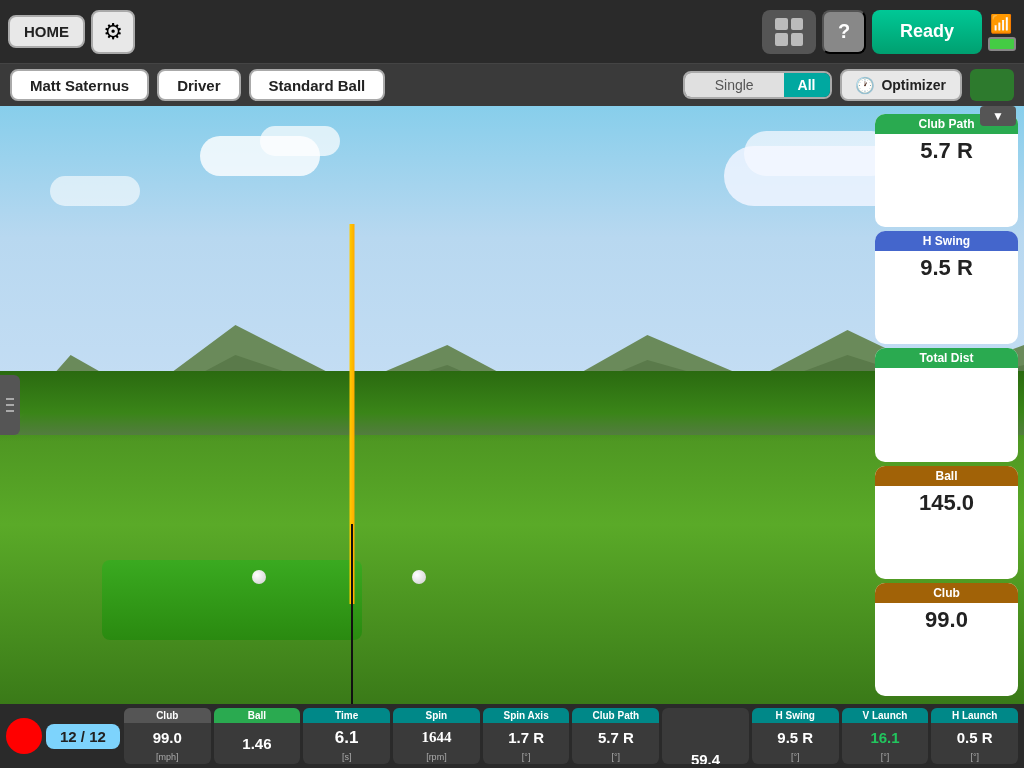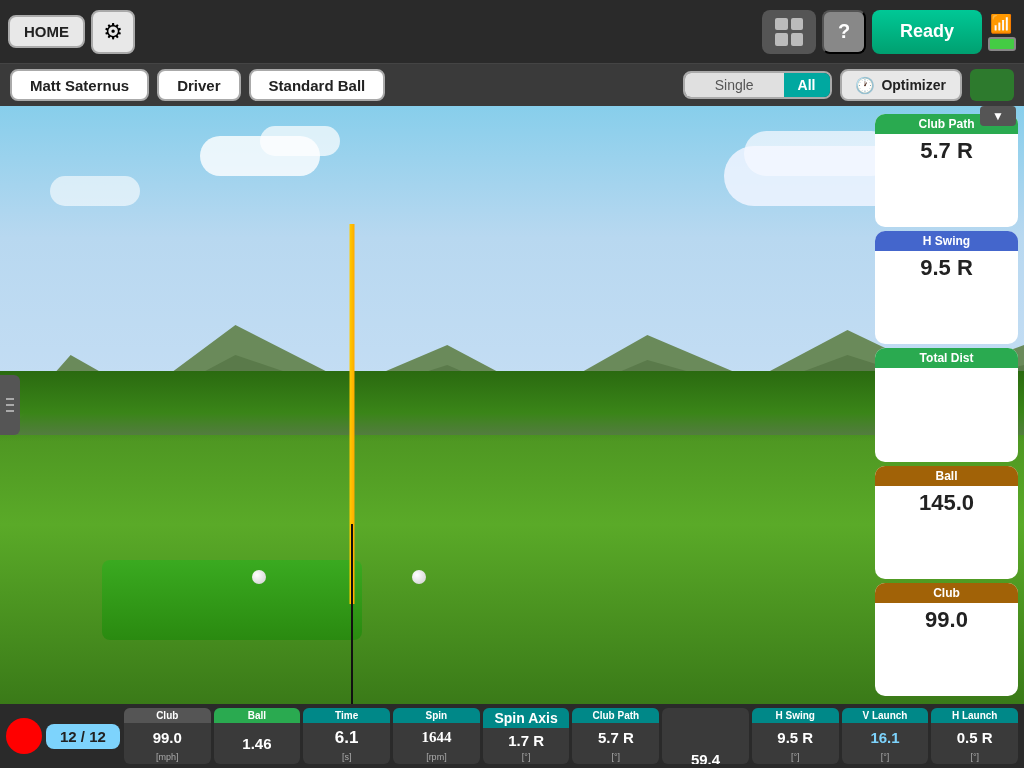--- a/index.html
+++ b/index.html
@@ -502,42 +502,42 @@
     <div class="stat-col-header" style="background:#008888;font-size:10px;font-weight:bold;color:white;text-align:center;padding:2px 0;width:100%;">Time</div>
     <div class="stat-col-value" style="font-size:17px;font-weight:bold;color:white;text-align:center;flex:1;display:flex;align-items:center;justify-content:center;">6.1</div>
     <div class="stat-col-unit" style="font-size:9px;color:#aaa;text-align:center;padding-bottom:2px;">[s]</div>
   </div>
       <div class="stat-col bottom-stat-bg">
     <div class="stat-col-header" style="background:#008888;font-size:10px;font-weight:bold;color:white;text-align:center;padding:2px 0;width:100%;">Spin</div>
     <div class="stat-col-value" style="font-size:15px;font-weight:bold;color:white;text-align:left;flex:1;display:flex;align-items:center;justify-content:center;font-family:Liberation Serif, serif;">1644</div>
     <div class="stat-col-unit" style="font-size:9px;color:#aaa;text-align:center;padding-bottom:2px;">[rpm]</div>
   </div>
       <div class="stat-col bottom-stat-bg">
-    <div class="stat-col-header" style="background:#008888;font-size:14px;font-weight:bold;color:white;text-align:center;padding:2px 0;width:100%;">Spin Axis</div>
+    <div class="stat-col-header" style="background:#008888;font-size:10px;font-weight:bold;color:white;text-align:center;padding:2px 0;width:100%;">Spin Axis</div>
     <div class="stat-col-value" style="font-size:15px;font-weight:bold;color:white;text-align:center;flex:1;display:flex;align-items:center;justify-content:center;">1.7 R</div>
     <div class="stat-col-unit" style="font-size:9px;color:#aaa;text-align:center;padding-bottom:2px;">[°]</div>
   </div>
       <div class="stat-col bottom-stat-bg">
     <div class="stat-col-header" style="background:#008888;font-size:10px;font-weight:bold;color:white;text-align:center;padding:2px 0;width:100%;">Club Path</div>
     <div class="stat-col-value" style="font-size:15px;font-weight:bold;color:white;text-align:center;flex:1;display:flex;align-items:center;justify-content:center;">5.7 R</div>
     <div class="stat-col-unit" style="font-size:9px;color:#aaa;text-align:center;padding-bottom:2px;">[°]</div>
   </div>
       <div class="stat-col bottom-stat-bg">
     <div class="stat-col-header" style="background:#008888;font-size:10px;font-weight:bold;color:white;text-align:center;padding:2px 0;width:100%;">V Time</div>
     <div class="stat-col-value" style="font-size:15px;font-weight:bold;color:white;text-align:center;flex:1;display:flex;align-items:center;justify-content:center;margin-top:44px;">59.4</div>
     <div class="stat-col-unit" style="font-size:9px;color:#aaa;text-align:center;padding-bottom:2px;">[°]</div>
   </div>
       <div class="stat-col bottom-stat-bg">
     <div class="stat-col-header" style="background:#008888;font-size:10px;font-weight:bold;color:white;text-align:center;padding:2px 0;width:100%;">H Swing</div>
     <div class="stat-col-value" style="font-size:15px;font-weight:bold;color:white;text-align:center;flex:1;display:flex;align-items:center;justify-content:center;">9.5 R</div>
     <div class="stat-col-unit" style="font-size:9px;color:#aaa;text-align:center;padding-bottom:2px;">[°]</div>
   </div>
       <div class="stat-col bottom-stat-bg">
     <div class="stat-col-header" style="background:#008888;font-size:10px;font-weight:bold;color:white;text-align:center;padding:2px 0;width:100%;">V Launch</div>
-    <div class="stat-col-value" style="font-size:15px;font-weight:bold;color:#7dd3fc;text-align:center;flex:1;display:flex;align-items:center;justify-content:center;">16.1</div>
+    <div class="stat-col-value" style="font-size:15px;font-weight:bold;color:#22c55e;text-align:center;flex:1;display:flex;align-items:center;justify-content:center;">16.1</div>
     <div class="stat-col-unit" style="font-size:9px;color:#aaa;text-align:center;padding-bottom:2px;">[°]</div>
   </div>
       <div class="stat-col bottom-stat-bg">
     <div class="stat-col-header" style="background:#008888;font-size:10px;font-weight:bold;color:white;text-align:center;padding:2px 0;width:100%;">H Launch</div>
     <div class="stat-col-value" style="font-size:15px;font-weight:bold;color:white;text-align:center;flex:1;display:flex;align-items:center;justify-content:center;">0.5 R</div>
     <div class="stat-col-unit" style="font-size:9px;color:#aaa;text-align:center;padding-bottom:2px;">[°]</div>
   </div>
     </div>
 </div>
 

